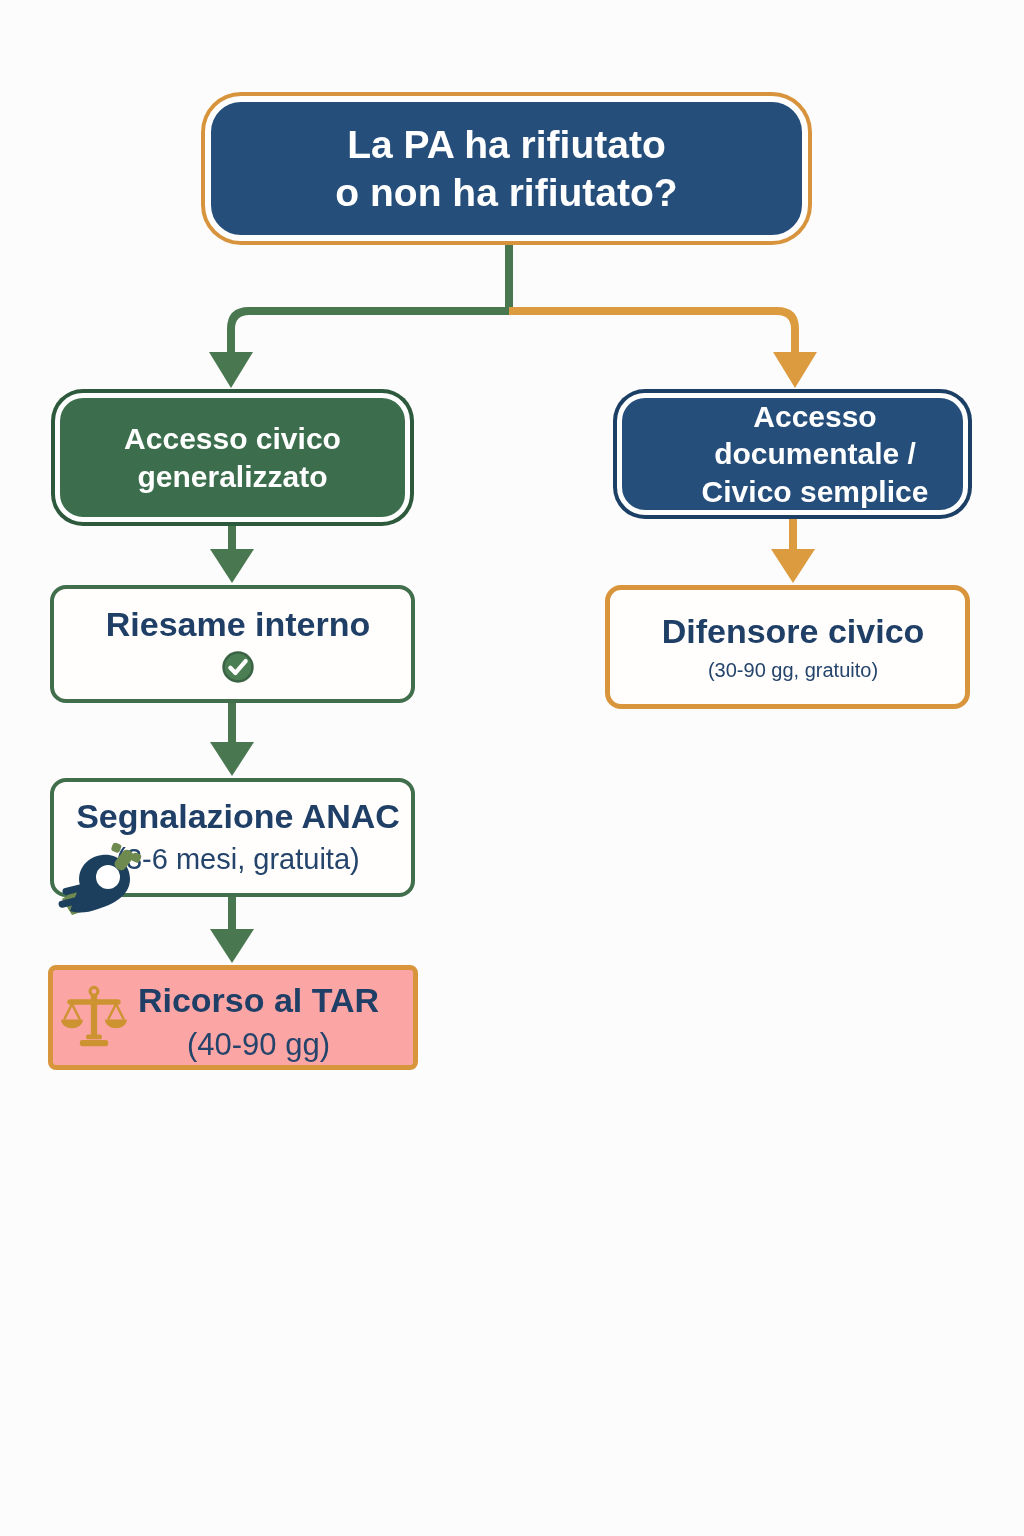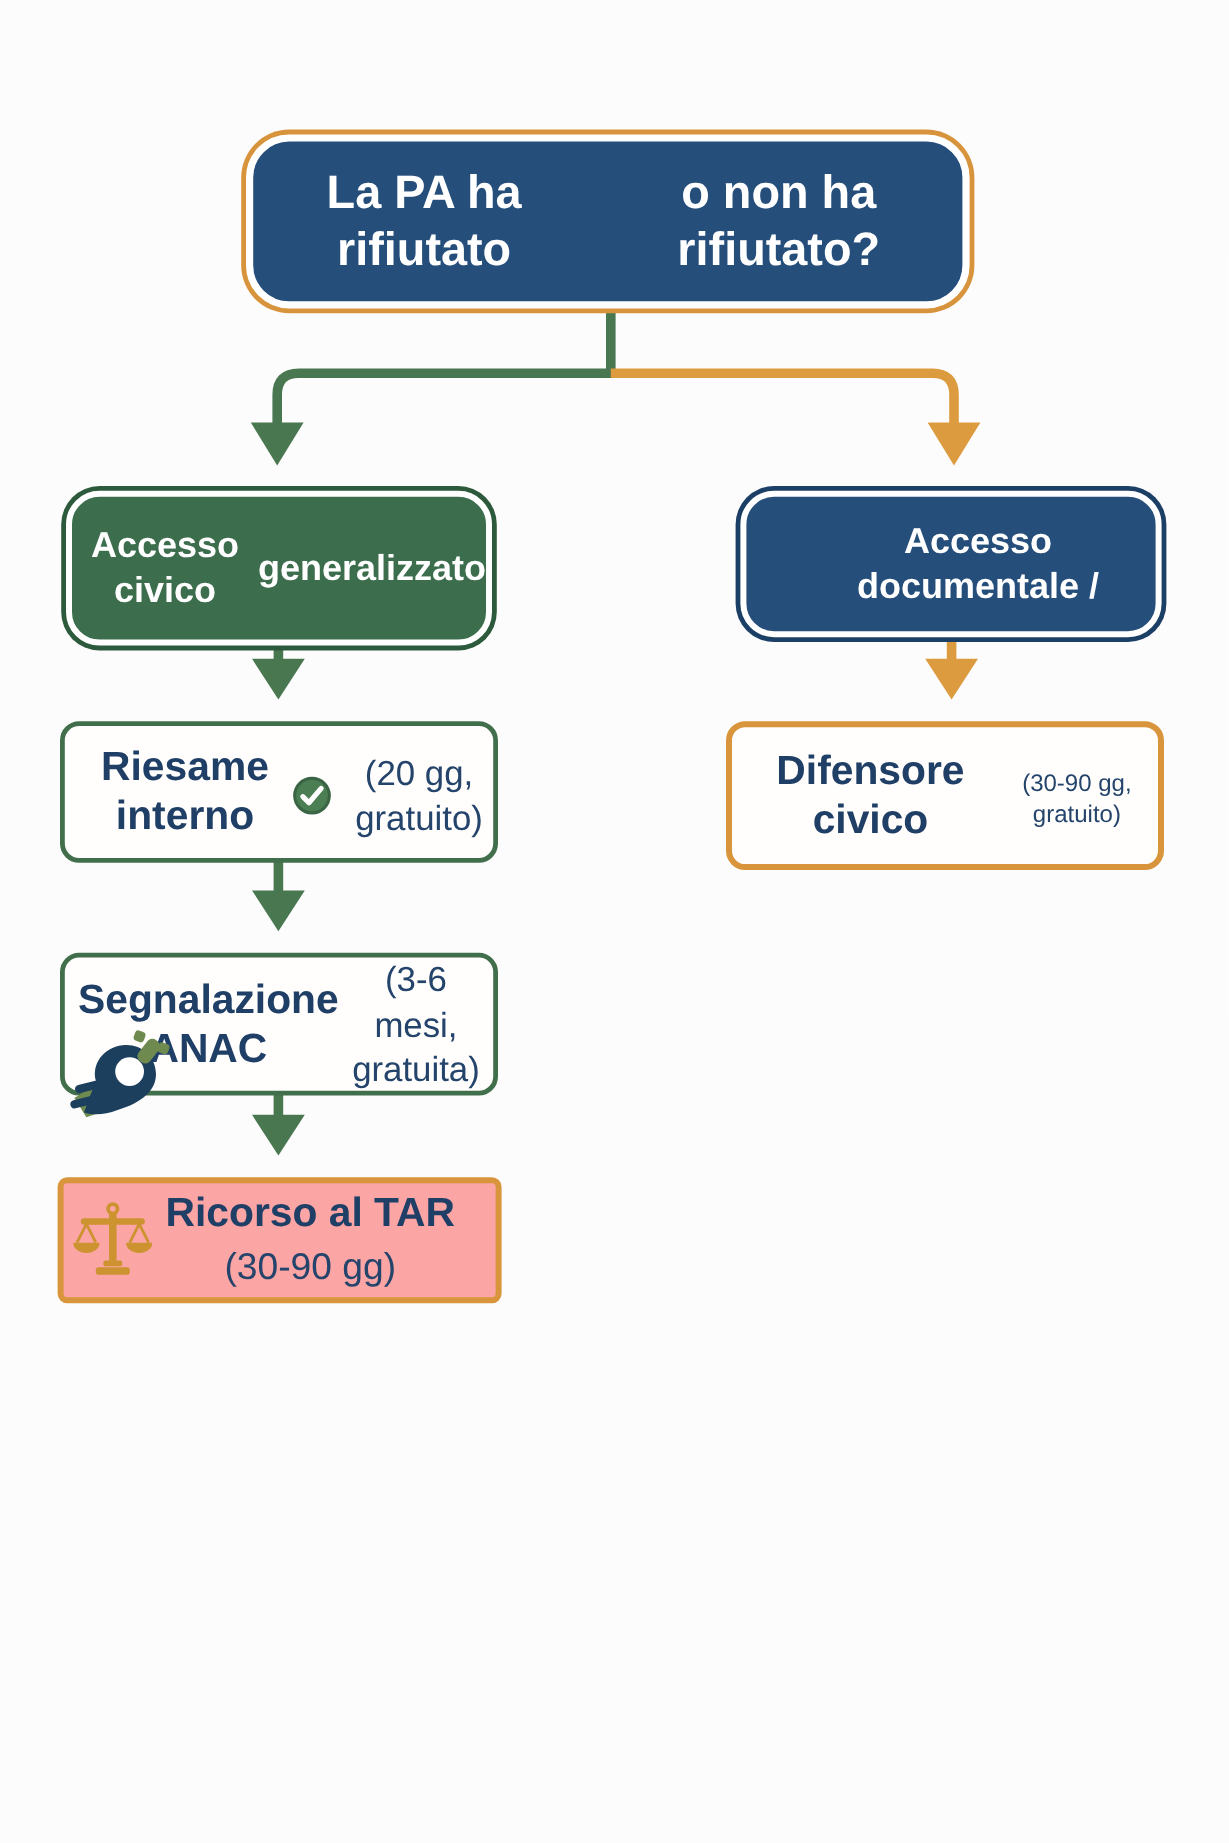--- a/index.html
+++ b/index.html
@@ -16,26 +16,25 @@
     overflow: hidden;
   }
   #connectors {
     position: absolute;
     left: 0; top: 0;
     pointer-events: none;
   }
   .node {
     position: absolute;
     display: flex;
-    flex-direction: row;
+    flex-direction: column;
     align-items: center;
     justify-content: center;
     text-align: center;
     box-sizing: border-box;
-    margin-top: 16px;
   }
   
   .decision {
     left: 205px; top: 96px; width: 603px; height: 145px;
     background: #254e7b;
     border: 6px solid #ffffff;
     box-shadow: 0 0 0 4px #d8943c;
     border-radius: 36px;
     color: #ffffff;
     font-size: 39px;
@@ -157,32 +156,32 @@
     <div>o non ha rifiutato?</div>
   </div>
 
   <div class="node branch-green">
     <div>Accesso civico</div>
     <div>generalizzato</div>
   </div>
 
   <div class="node branch-blue">
     <div>Accesso documentale /</div>
+    <div>Civico semplice</div>
   </div>
 
   <div class="node step step-riesame">
     <div class="step-title">Riesame interno</div>
     <div class="detail-row">
       <span class="icon-inline">
         <svg width="34" height="34" viewBox="0 0 40 40">
           <circle cx="20" cy="20" r="17" fill="#4c7e53" stroke="#3a6443" stroke-width="3"></circle>
           <path d="M 11 21 L 17 27 L 29 13" stroke="#ffffff" stroke-width="5" fill="none" stroke-linecap="round" stroke-linejoin="round"></path>
         </svg>
       </span>
-      <span class="step-detail">(20 gg, gratuito)</span>
     </div>
   </div>
 
   <div class="node step step-segnalazione">
     <div class="step-title">Segnalazione ANAC</div>
     <div class="step-detail">(3-6 mesi, gratuita)</div>
     <span class="whistle-wrap">
       <svg width="88" height="76" viewBox="0 0 88 76">
 
         <polygon points="6,58 44,34 52,62 16,74" fill="#6f8a4e"></polygon>
@@ -209,21 +208,21 @@
         <path d="M 14 24 L 4 44 M 14 24 L 24 44" stroke="#cd9331" stroke-width="3" fill="none"></path>
         <path d="M 0 44 A 14 11 0 0 0 28 44 Z" fill="#cd9331"></path>
         <path d="M 70 24 L 60 44 M 70 24 L 80 44" stroke="#cd9331" stroke-width="3" fill="none"></path>
         <path d="M 56 44 A 14 11 0 0 0 84 44 Z" fill="#cd9331"></path>
         <rect x="32" y="63" width="20" height="6" rx="2" fill="#cd9331"></rect>
         <rect x="24" y="70" width="36" height="8" rx="3" fill="#cd9331"></rect>
       </svg>
     </span>
     <div class="ricorso-text">
       <div class="step-title">Ricorso al TAR</div>
-      <div class="step-detail" style="font-size:31px;">(30-90 gg)</div>
+      <div class="step-detail" style="font-size:31px;">(40-90 gg)</div>
     </div>
   </div>
 
   <div class="node step step-difensore">
     <div class="step-title">Difensore civico</div>
     <div class="step-detail">(30-90 gg, gratuito)</div>
   </div>
 
 </div>
 

